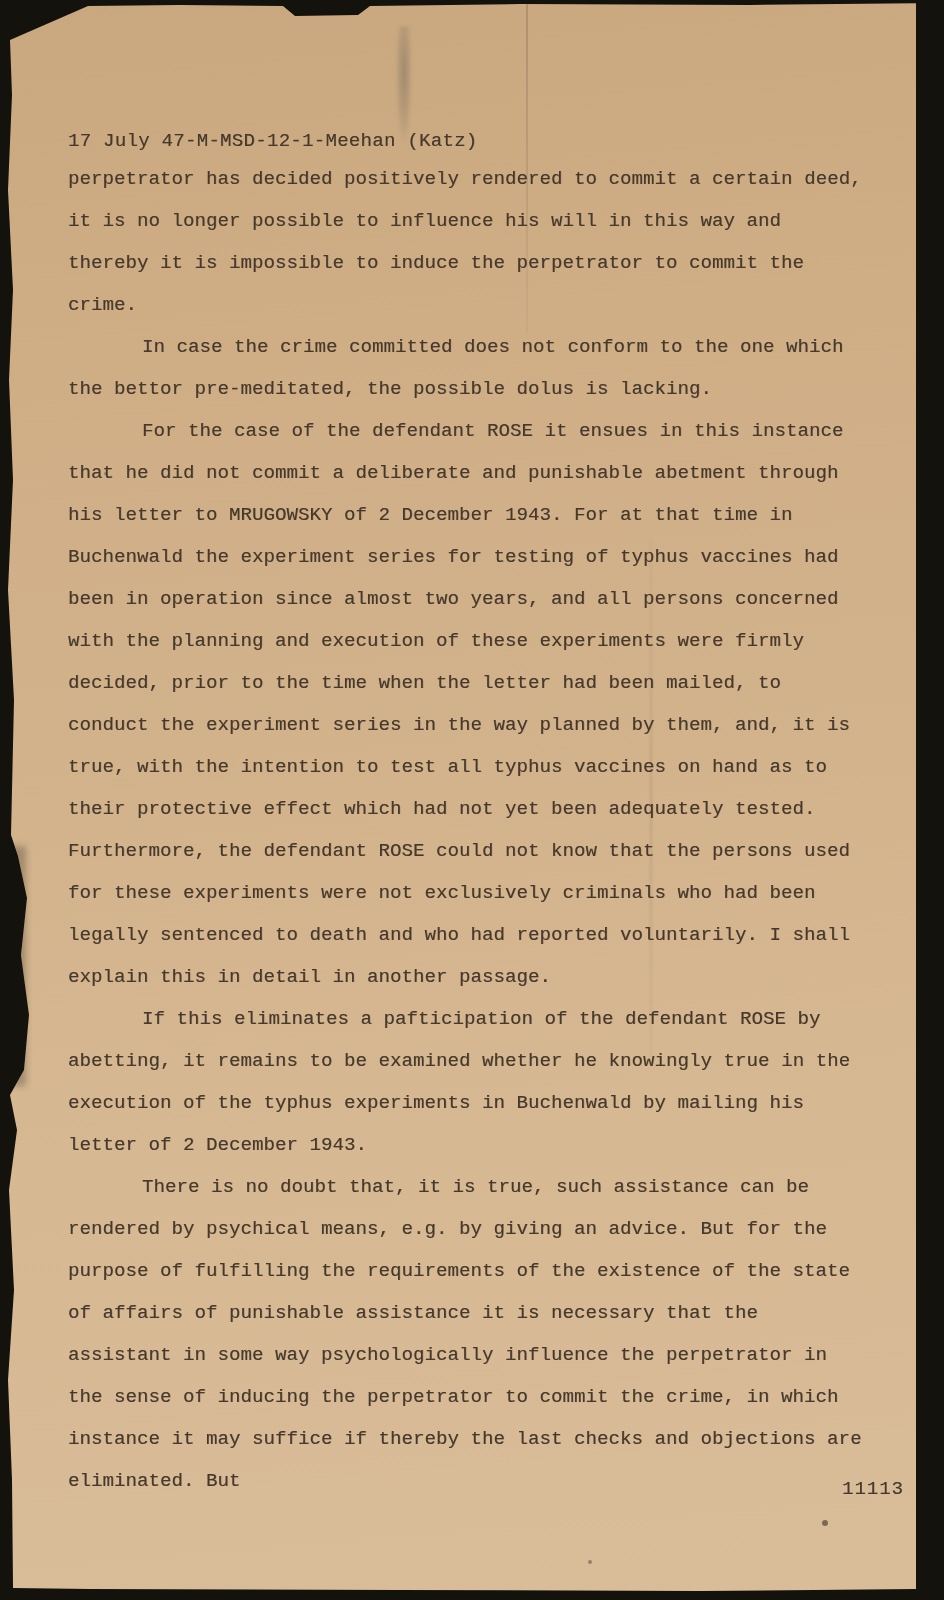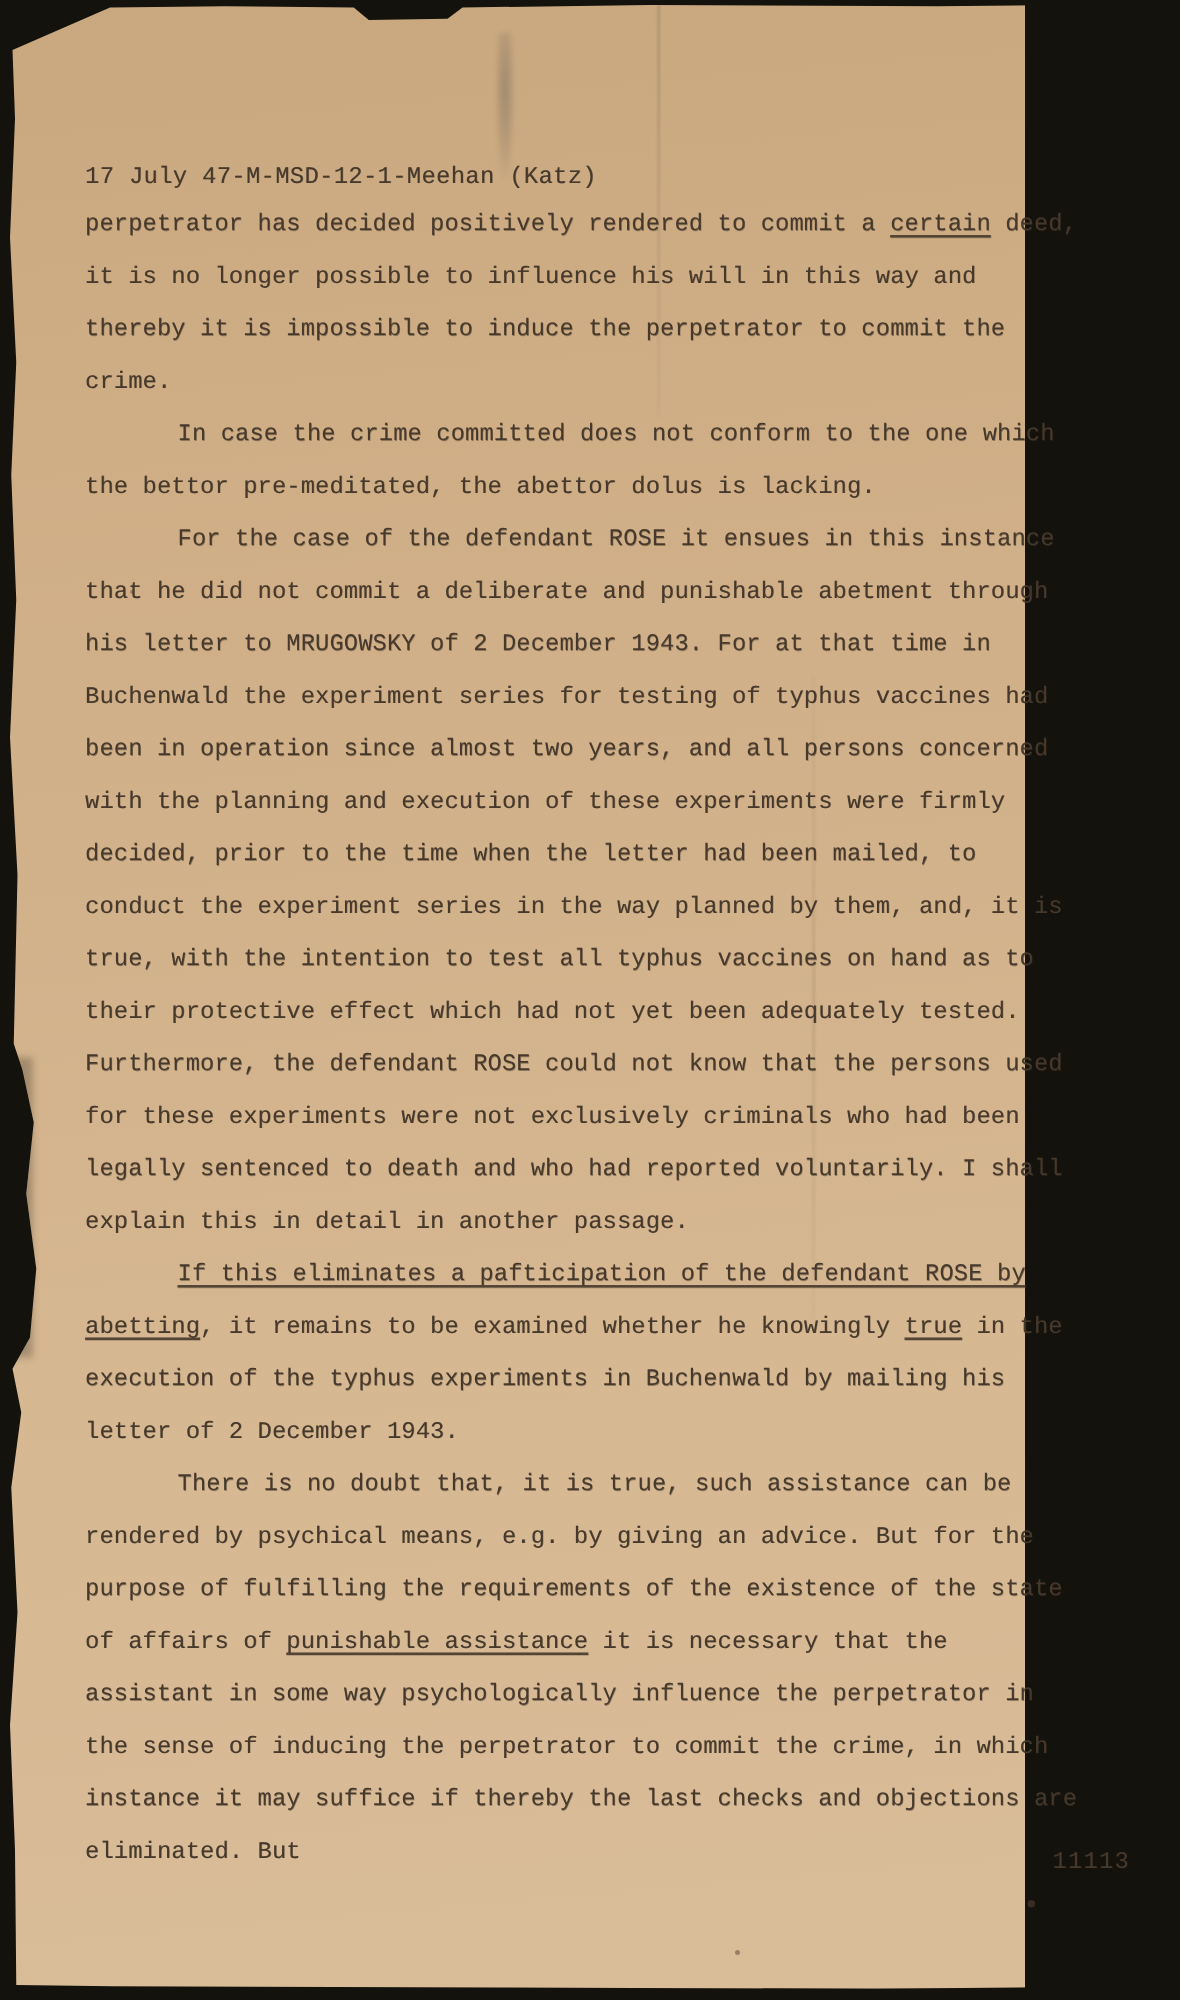--- a/index.html
+++ b/index.html
@@ -7,21 +7,21 @@
     --bg:#14120c;
     --ink:#46392c;
   }
   html,body{margin:0;padding:0;}
   body{
     width:944px;height:1600px;
     background:var(--bg);
     overflow:hidden;
     font-family:"Liberation Mono","DejaVu Sans Mono",monospace;
   }
-  .scan{position:relative;width:820px;height:1600px;background:var(--bg);}
+  .scan{position:relative;width:916px;height:1600px;background:var(--bg);}
   .paper{
     position:absolute;inset:0;
     background:
       linear-gradient(175deg,#c9a87f 0%,#cfae86 22%,#d2b28b 45%,#d6b892 70%,#d9bd99 100%);
     clip-path:polygon(
       10px 40px, 88px 6px, 180px 5px, 283px 6px, 295px 16px, 358px 15px, 370px 6px,
       520px 4px, 750px 5px, 941px 3px,
       942px 900px, 941px 1580px, 916px 1589px, 700px 1591px, 400px 1590px, 90px 1589px,
       13px 1588px, 12px 1480px, 8px 1380px, 14px 1290px, 9px 1190px, 17px 1130px,
       10px 1095px, 24px 1070px, 29px 1015px, 21px 955px, 27px 898px, 18px 856px,
@@ -36,21 +36,20 @@
   }
   .content{
     position:absolute;left:68px;top:158px;width:800px;
     font-size:19px;line-height:42px;color:var(--ink);
     letter-spacing:.1px;
     text-shadow:.4px .4px .3px rgba(60,48,36,.45);
   }
   .para{margin:0;}
   .para.indent{text-indent:74px;}
   .u{
-    text-decoration:underline;
     text-decoration-thickness:1.6px;
     text-underline-offset:4px;
     text-decoration-color:rgba(70,57,44,.85);
   }
   .footer{
     position:absolute;left:0;top:1478px;width:904px;
     text-align:right;
     font-size:19px;color:var(--ink);
     letter-spacing:1px;
     text-shadow:.4px .4px .3px rgba(60,48,36,.45);
@@ -94,21 +93,21 @@
     <div class="speck1"></div>
     <div class="speck2"></div>
     <div class="speck3"></div>
 
     <div class="header">
       <div>17 July 47-M-MSD-12-1-Meehan (Katz)</div>
     </div>
 
     <div class="content" id="paragraphs">
         <p class="para"><span class="">perpetrator has decided positively rendered to commit a </span><span class="u">certain</span><span class=""> deed, it is no longer possible to influence his will in this way and thereby it is impossible to induce the perpetrator to commit the crime.</span></p>
-        <p class="para indent"><span class="">In case the crime committed does not conform to the one which the bettor pre-meditated, the abettor dolus is lacking.</span></p>
+        <p class="para indent"><span class="">In case the crime committed does not conform to the one which the bettor pre-meditated, the possible dolus is lacking.</span></p>
         <p class="para indent"><span class="">For the case of the defendant ROSE it ensues in this instance that he did not commit a deliberate and punishable abetment through his letter to MRUGOWSKY of 2 December 1943. For at that time in Buchenwald the experiment series for testing of typhus vaccines had been in operation since almost two years, and all persons concerned with the planning and execution of these experiments were firmly decided, prior to the time when the letter had been mailed, to conduct the experiment series in the way planned by them, and, it is true, with the intention to test all typhus vaccines on hand as to their protective effect which had not yet been adequately tested. Furthermore, the defendant ROSE could not know that the persons used for these experiments were not exclusively criminals who had been legally sentenced to death and who had reported voluntarily. I shall explain this in detail in another passage.</span></p>
         <p class="para indent"><span class="u">If this eliminates a pafticipation of the defendant ROSE by abetting</span><span class="">, it remains to be examined whether he knowingly </span><span class="u">true</span><span class=""> in the execution of the typhus experiments in Buchenwald by mailing his letter of 2 December 1943.</span></p>
         <p class="para indent"><span class="">There is no doubt that, it is true, such assistance can be rendered by psychical means, e.g. by giving an advice. But for the purpose of fulfilling the requirements of the existence of the state of affairs of </span><span class="u">punishable assistance</span><span class=""> it is necessary that the assistant in some way psychologically influence the perpetrator in the sense of inducing the perpetrator to commit the crime, in which instance it may suffice if thereby the last checks and objections are eliminated. But</span></p>
       </div>
 
     <div class="footer">11113</div>
   </div>
 </div>
 
 </body></html>

